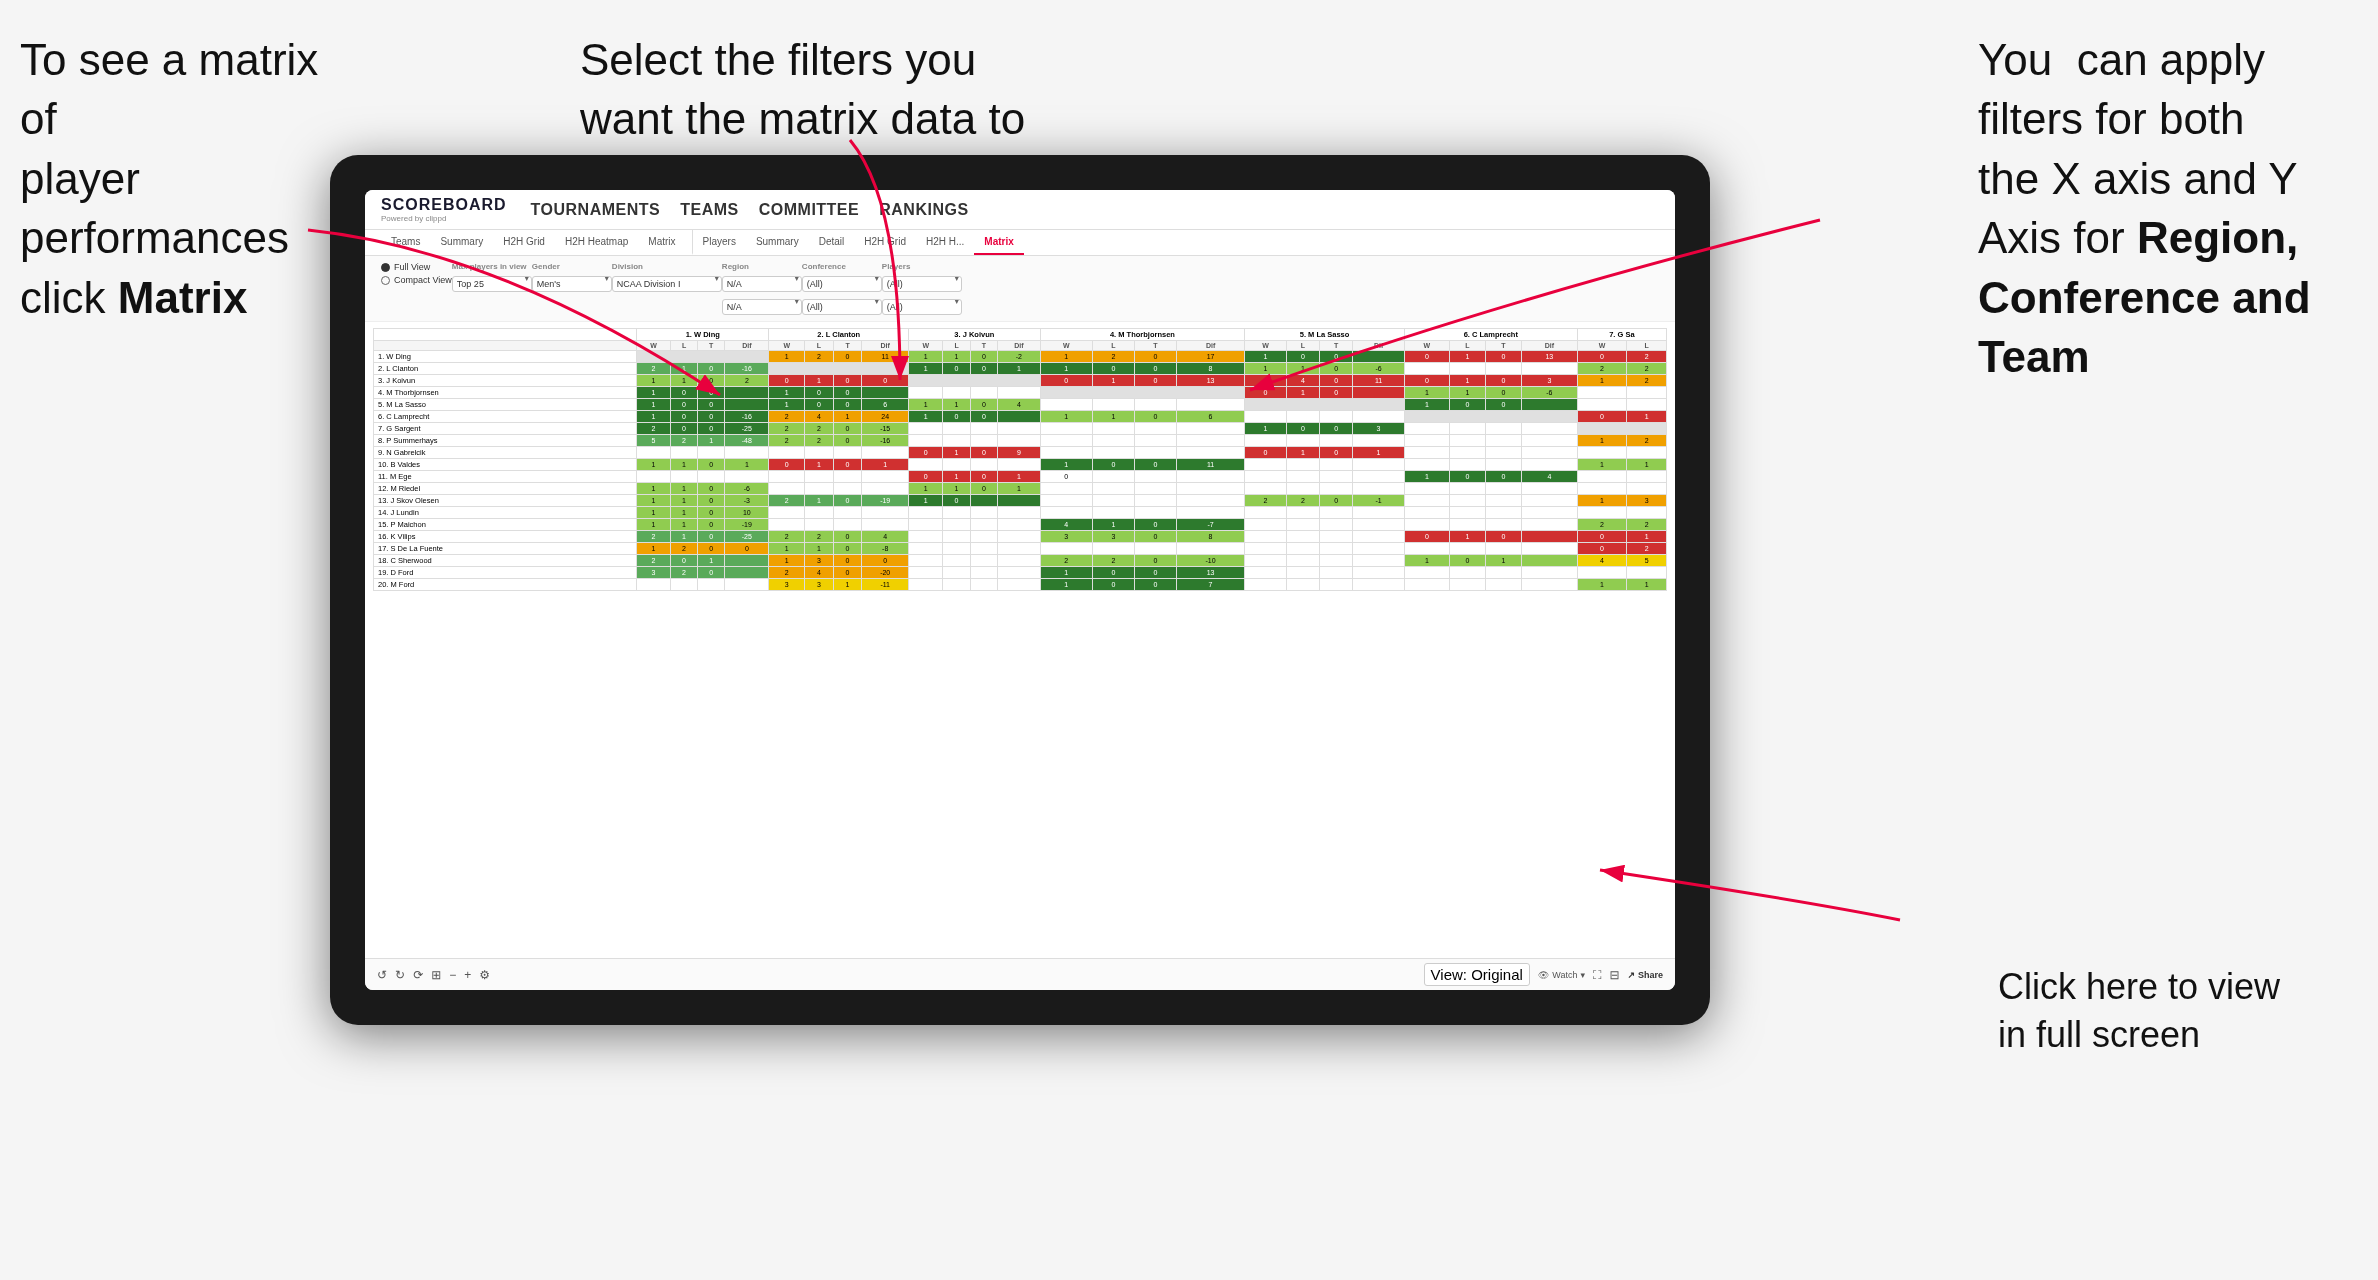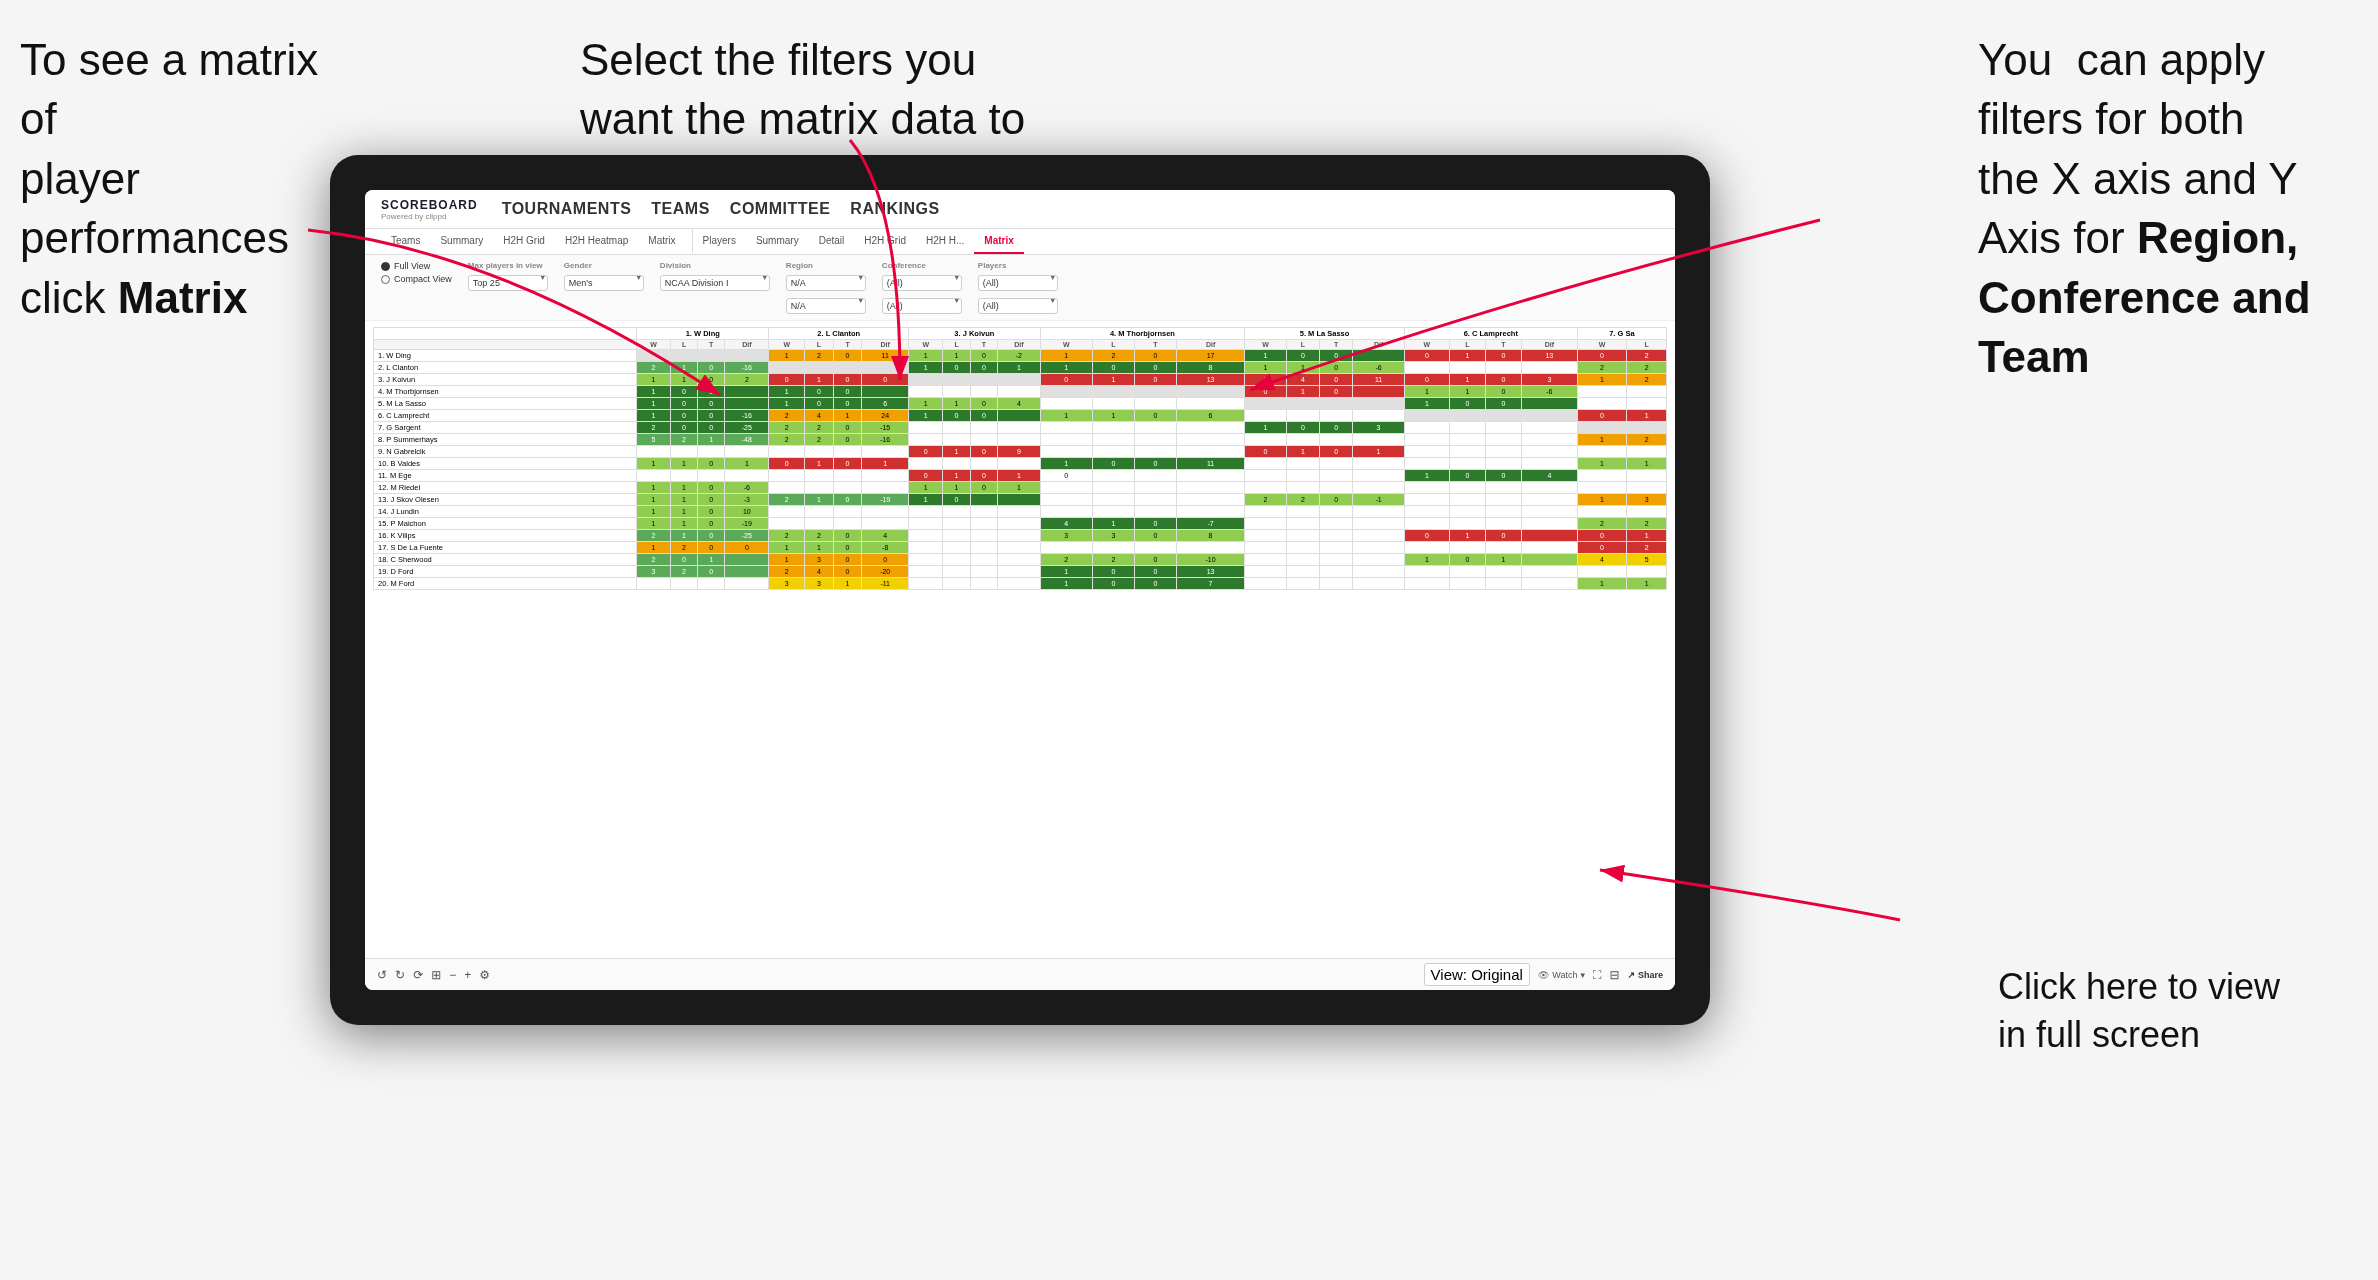--- a/index.html
+++ b/index.html
@@ -83,21 +83,21 @@
       flex-shrink: 0;
     }
 
     .sb-logo {
       display: flex;
       flex-direction: column;
       margin-right: 24px;
     }
 
     .sb-logo-main {
-      font-size: 12px;
+      font-size: 16px;
       font-weight: 900;
       color: #1a1a2e;
       letter-spacing: 1px;
     }
 
     .sb-logo-sub {
       font-size: 8px;
       color: #888;
     }
 
@@ -138,21 +138,20 @@
       font-weight: 700;
     }
 
     
     .filters-area {
       background: #fafafa;
       border-bottom: 1px solid #eee;
       padding: 6px 16px;
       display: flex;
       align-items: flex-start;
-      gap: 16px;
       flex-shrink: 0;
       flex-wrap: wrap;
     }
 
     .filter-radio-group {
       display: flex;
       flex-direction: column;
       gap: 3px;
     }
 

